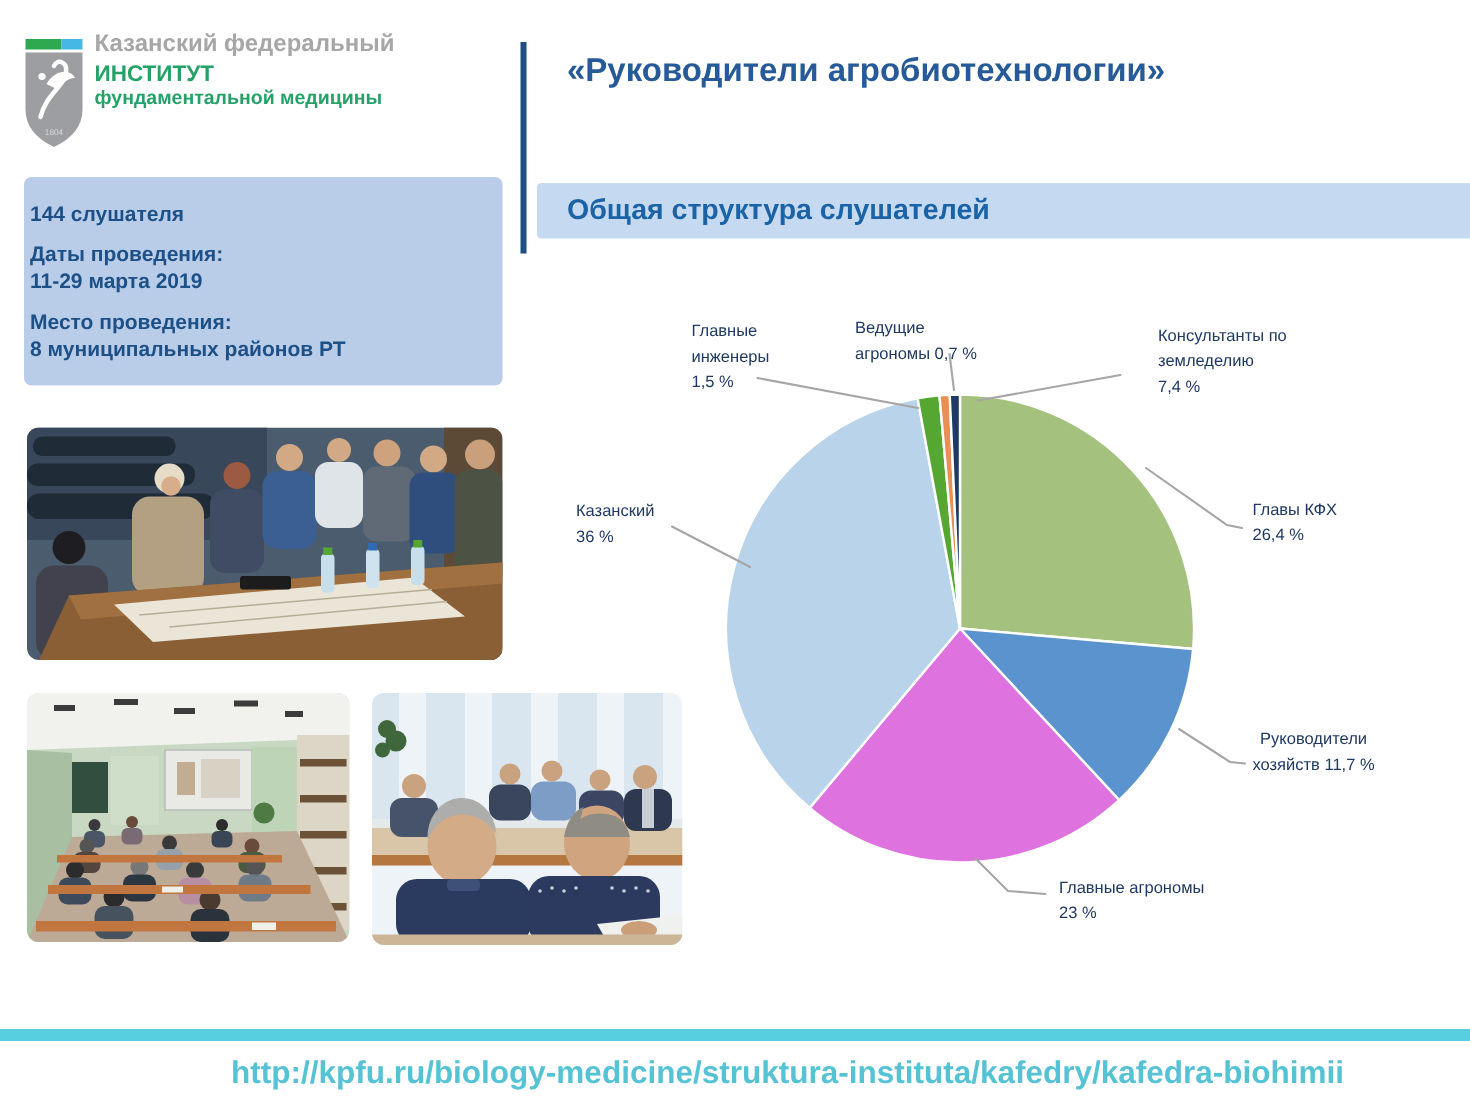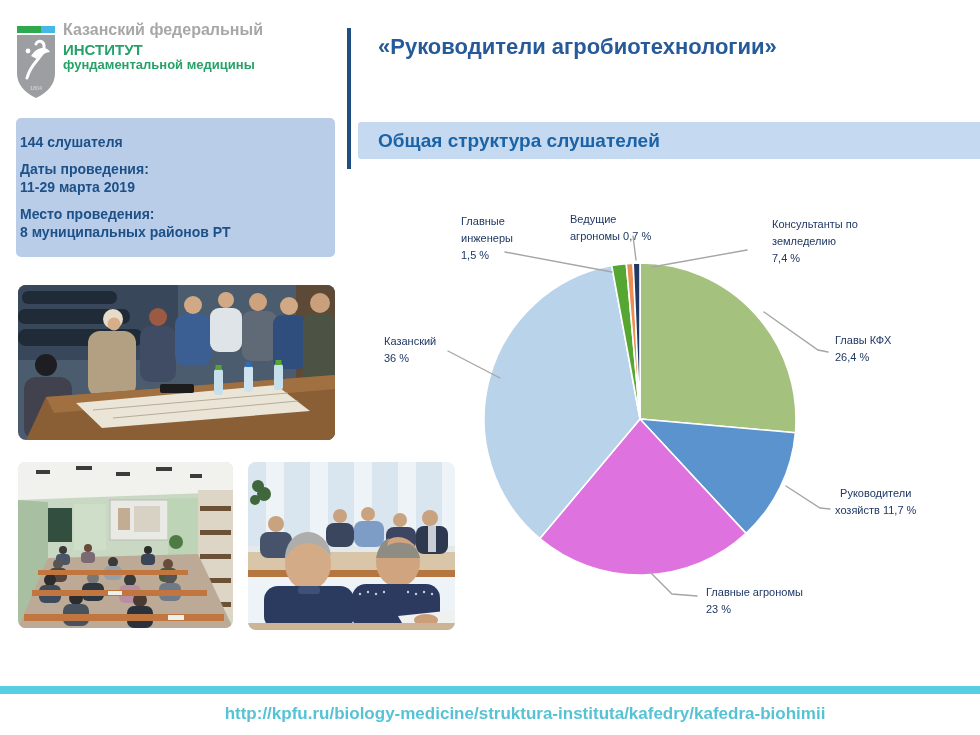--- a/index.html
+++ b/index.html
@@ -43,21 +43,21 @@
   #lbl-ruk{left:835px;top:485px;text-align:center;}
   #lbl-glag{left:706px;top:584px;}
   #lbl-agr{left:384px;top:333px;}
   #lbl-inzh{left:461px;top:213px;}
   #lbl-ved{left:570px;top:211px;}
   #lbl-kons{left:748px;top:216px;margin-left:24px;}
 
   
   .footer-bar{left:0;top:686px;width:980px;height:8px;background:var(--c-footer-cyan);}
   .footer-url-wrap{left:0;top:704px;width:980px;text-align:center;padding-left:70px;box-sizing:border-box;}
-  .footer-url{font-size:17px;font-weight:600;color:var(--c-footer-url);text-decoration:none;}
+  .footer-url{font-size:21px;font-weight:600;color:var(--c-footer-url);text-decoration:none;}
 </style>
 </head>
 <body>
 
 <svg class="abs" style="left:16px;top:26px;" width="40" height="74" viewBox="0 0 40 74">
   <rect x="1" y="0" width="24" height="7" fill="#2fa94f"></rect>
   <rect x="25" y="0" width="14" height="7" fill="#45b8e6"></rect>
   <path d="M1 9 h38 v38 q0 16 -19 25 q-19 -9 -19 -25 Z" fill="#9c9ea1"></path>
   <g stroke="#ffffff" fill="none" stroke-width="3" stroke-linecap="round">
     <path d="M11 52 C15 36 27 32 28 22 C29 15 22 13 20 18"></path>

